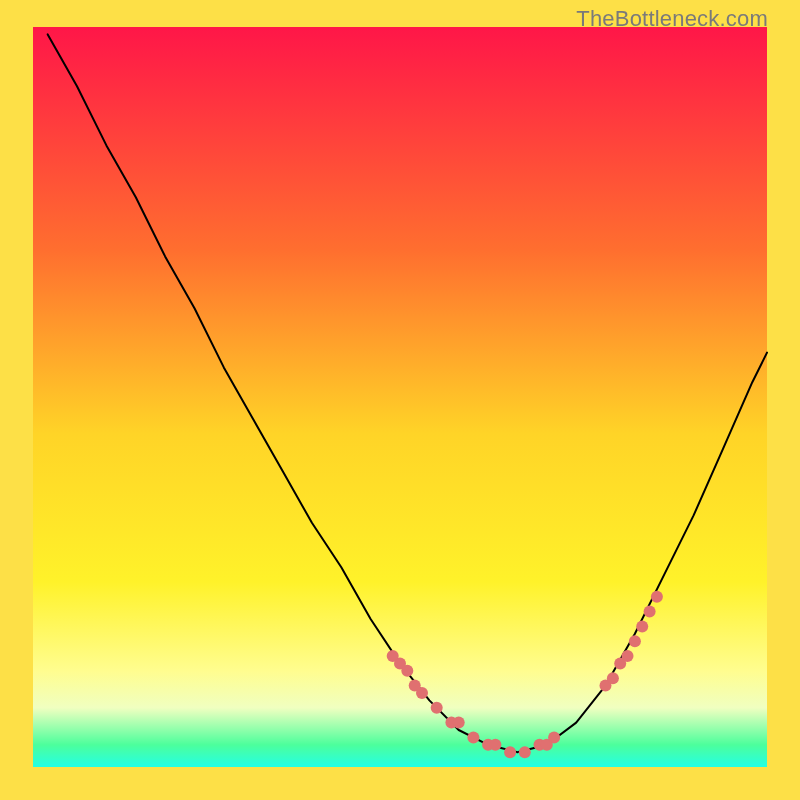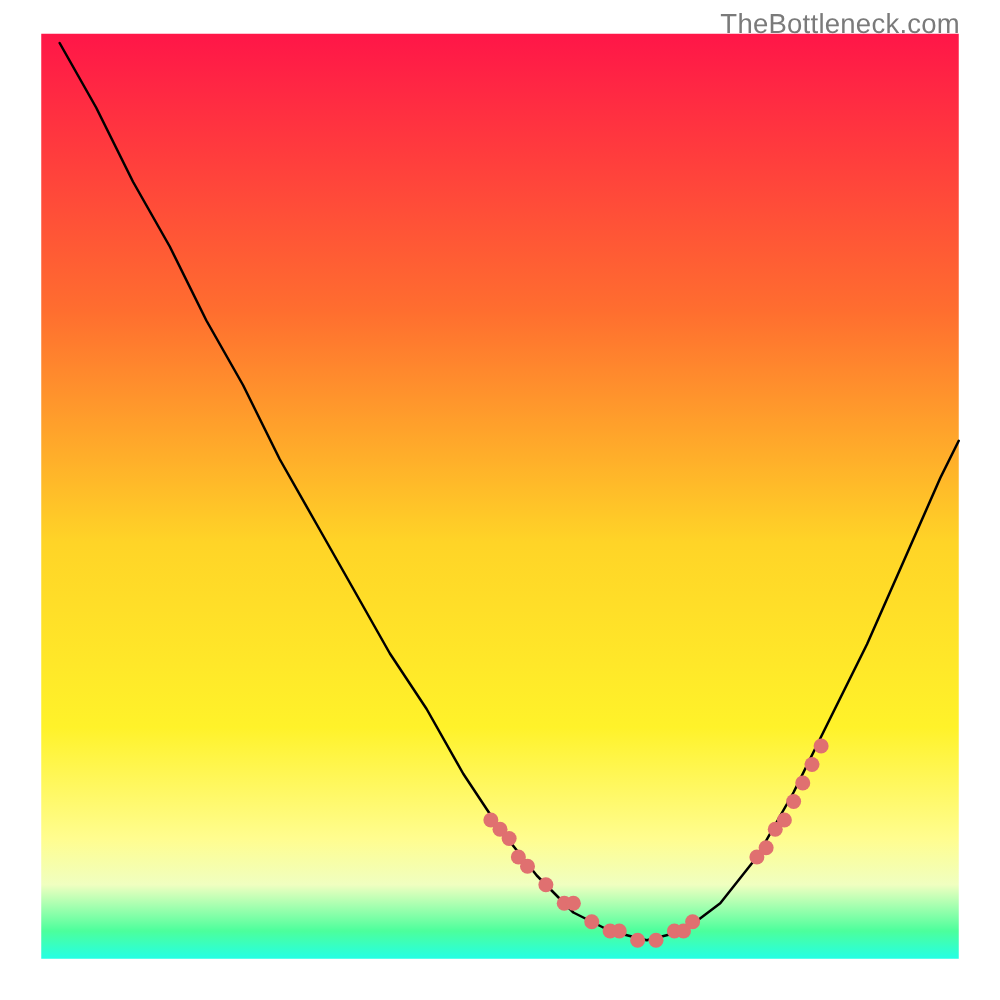--- a/index.html
+++ b/index.html
@@ -10,21 +10,21 @@
     background: #000;
     font-family: Arial, Helvetica, sans-serif;
     overflow: hidden;
   }
   .frame {
     position: absolute;
     left: 0;
     top: 0;
     width: 800px;
     height: 800px;
-    background: #ffffff;
+    background: #fde047;
   }
   .plot-area {
     position: absolute;
     left: 33px;
     top: 27px;
     width: 734px;
     height: 740px;
     
     background: linear-gradient(to bottom,
       #ff1648 0%,

